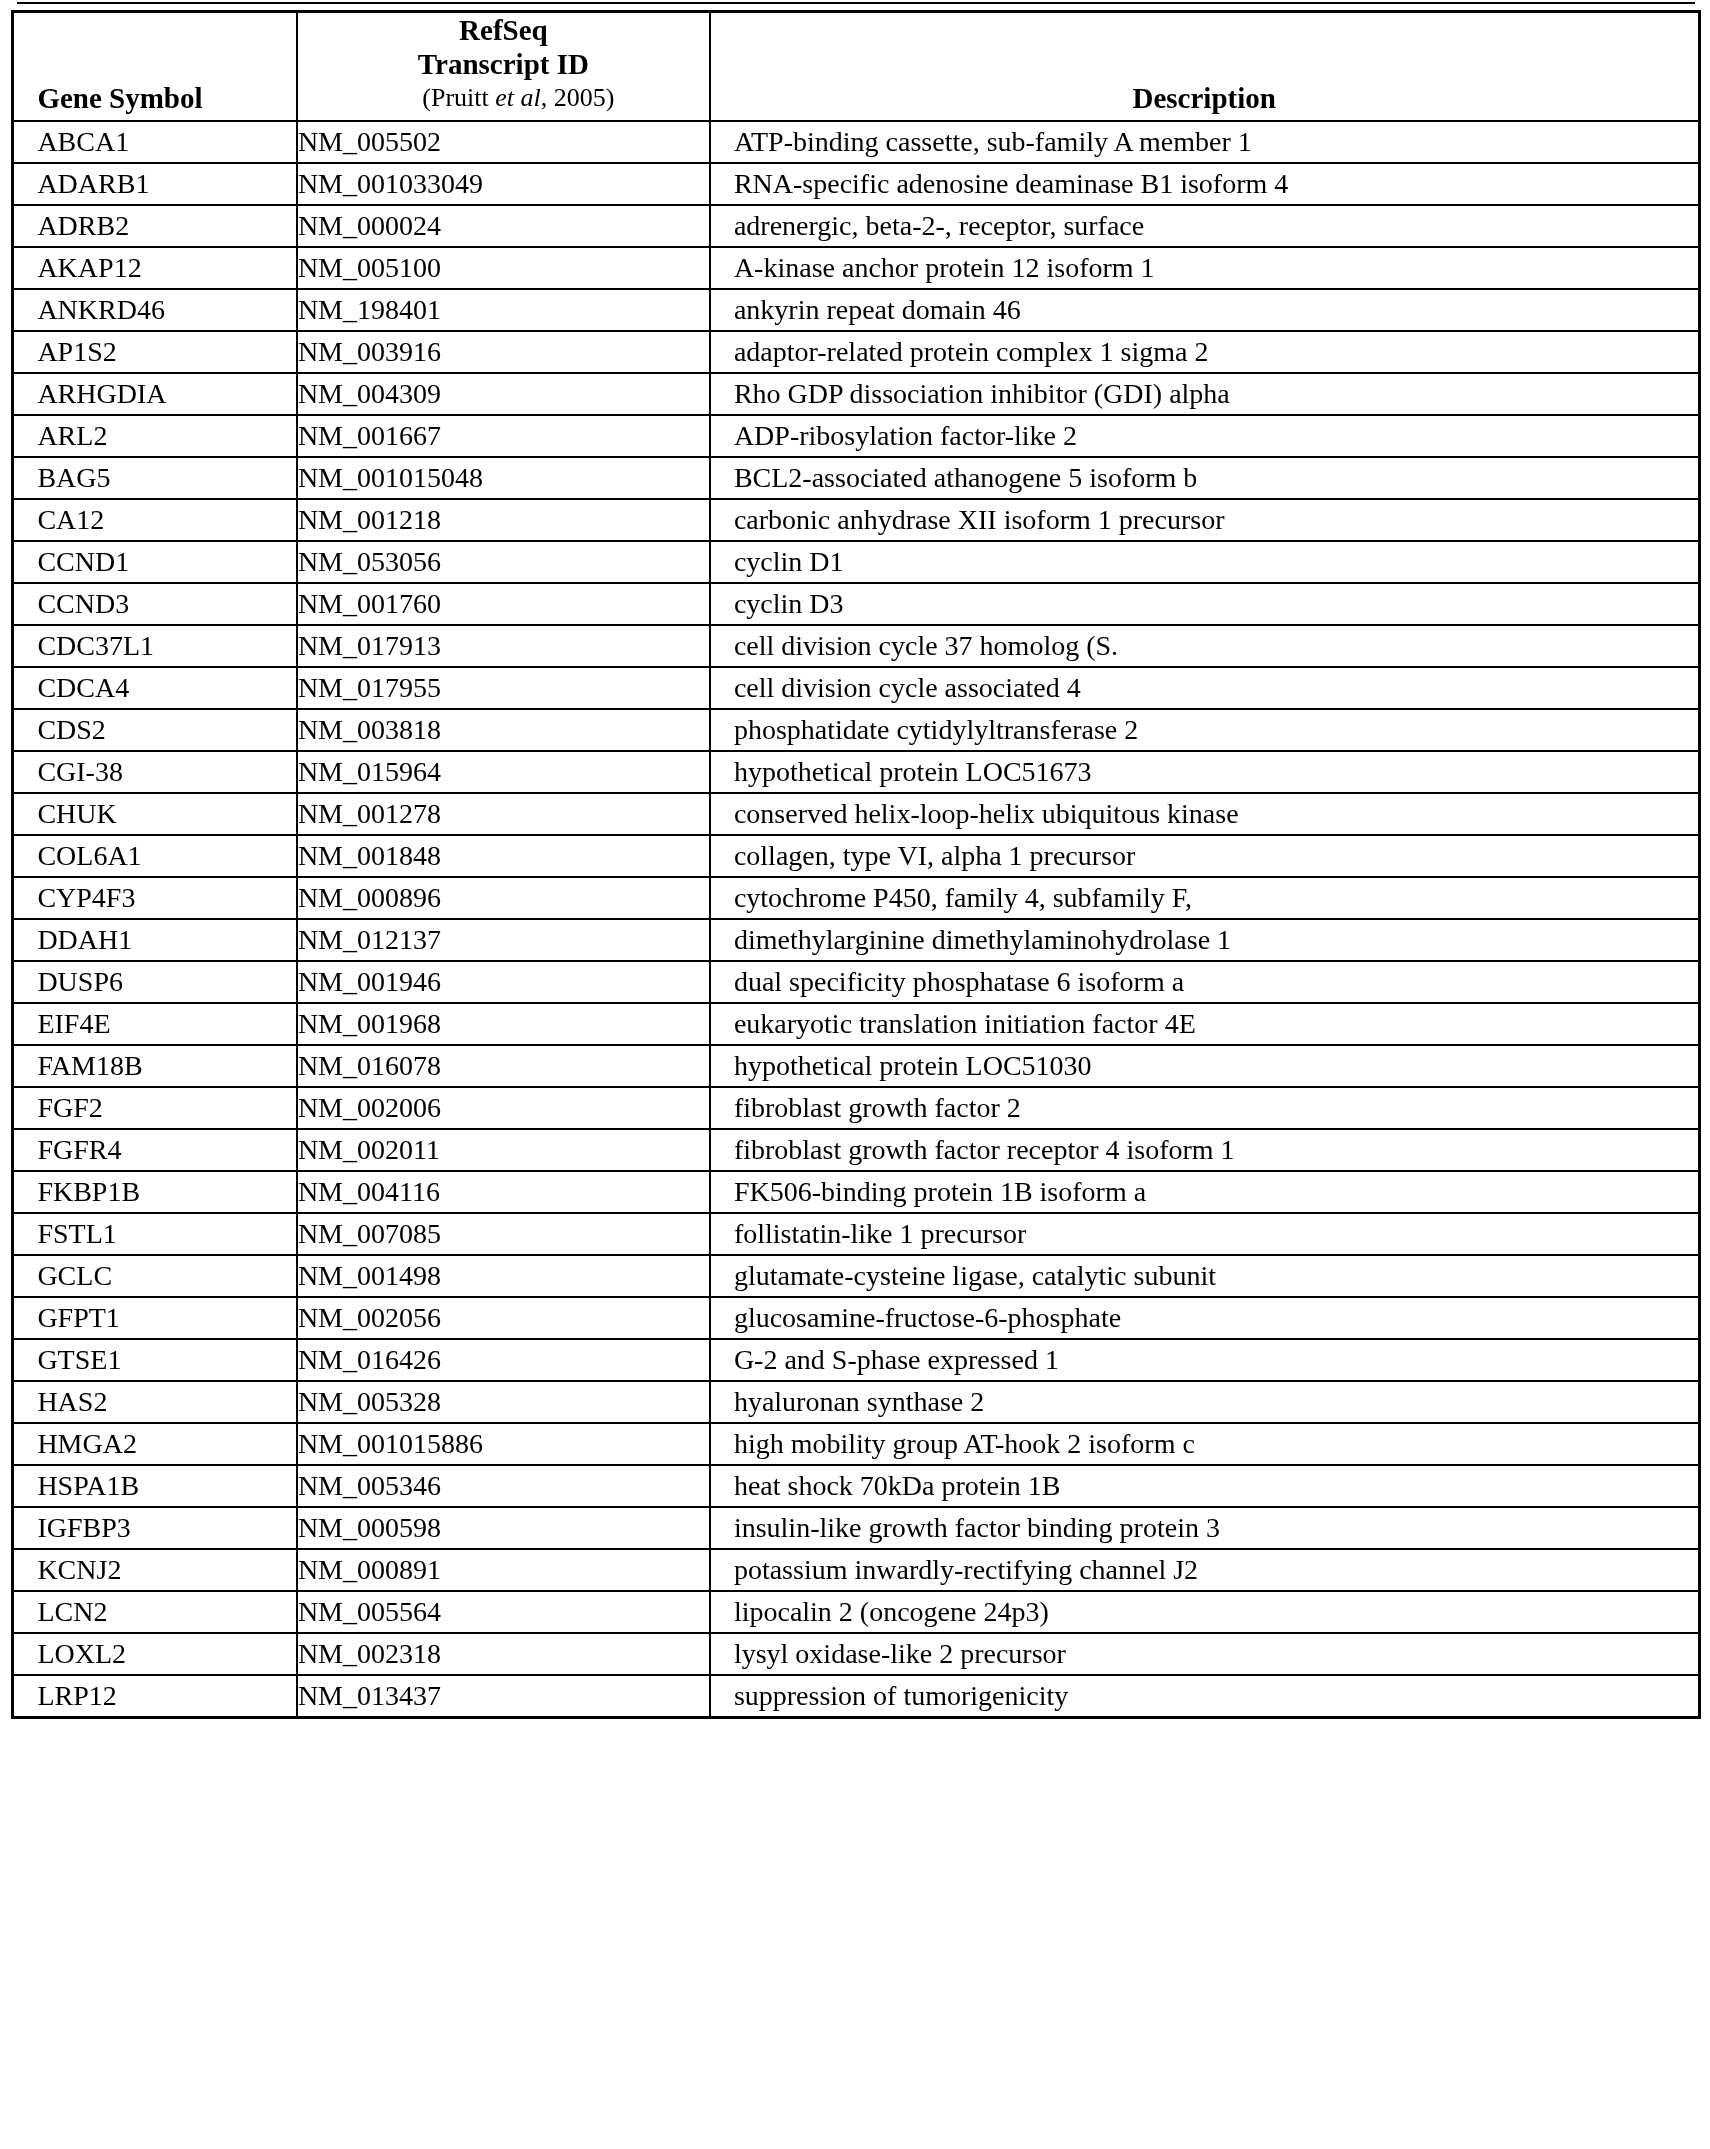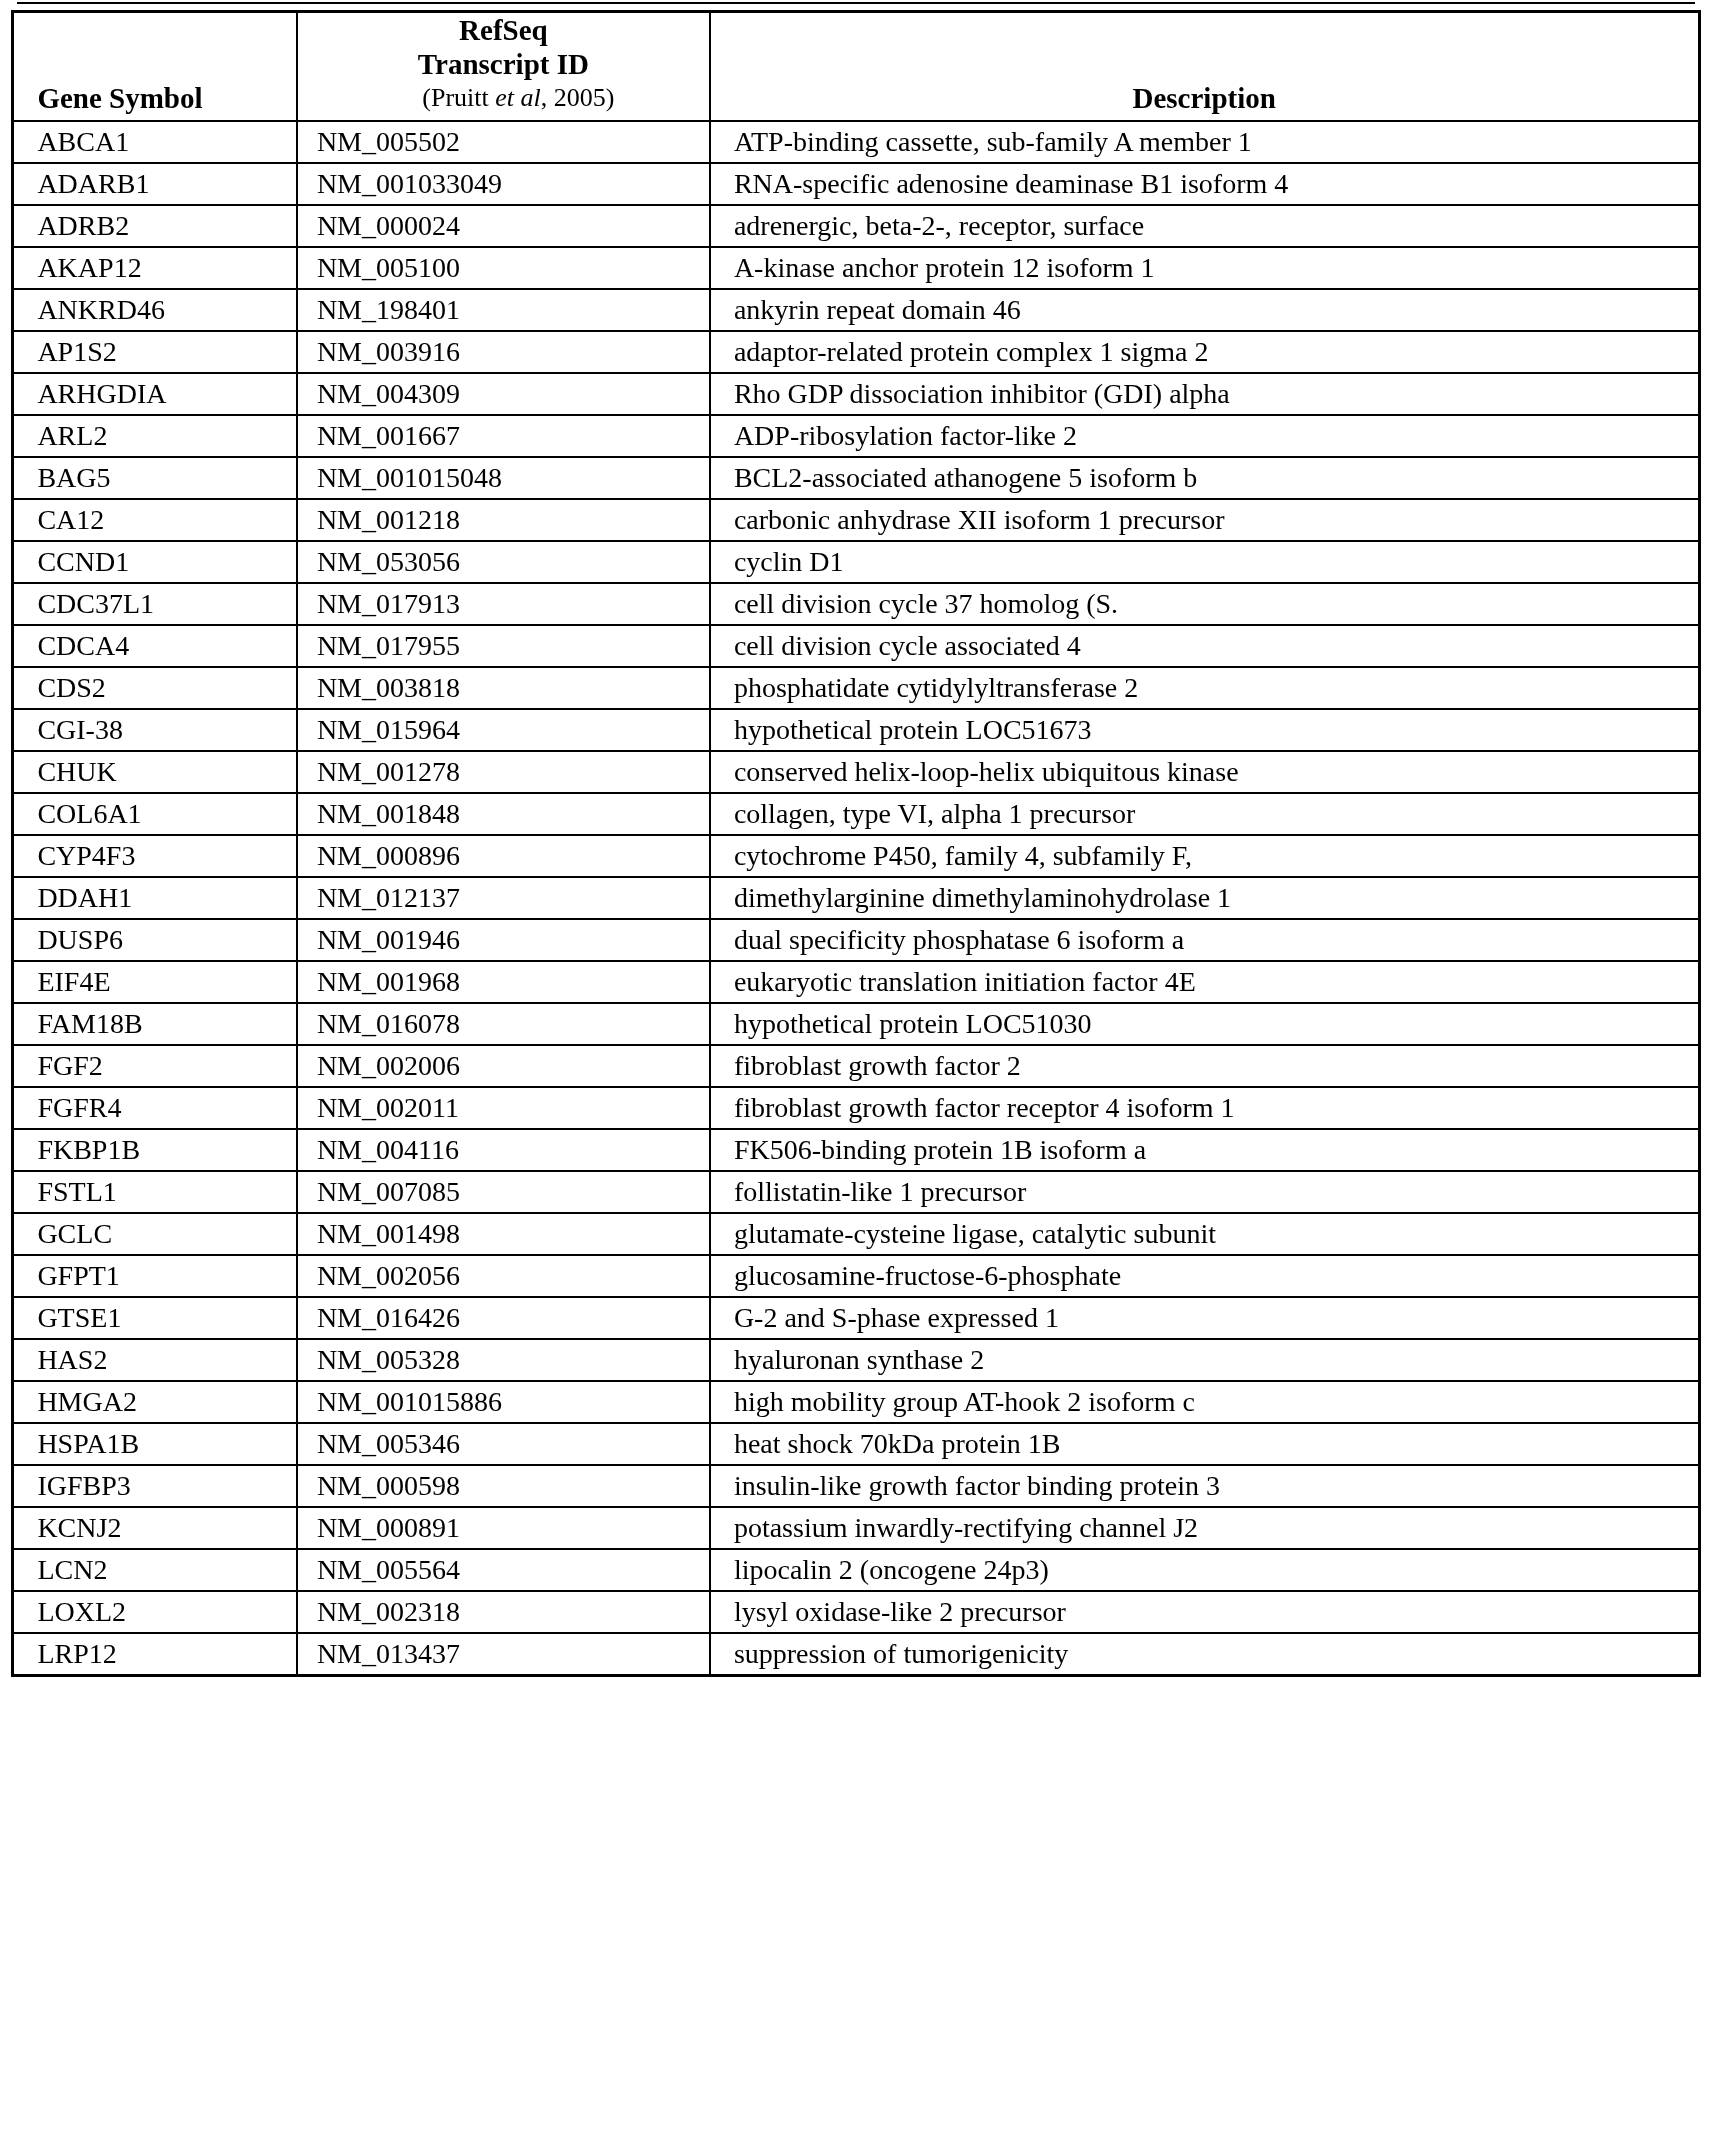--- a/index.html
+++ b/index.html
@@ -51,21 +51,21 @@
   th.col-refseq .bold { font-weight: bold; font-size: 29px; }
   th.col-refseq .cite { font-weight: normal; font-size: 26px; padding-left: 30px; }
   th.col-desc {
     text-align: center;
     font-weight: bold;
     font-size: 29px;
   }
   tr.data-row { height: 42px; }
   td { vertical-align: middle; }
   td.cell-gene { padding-left: 23px; }
-  td.cell-refseq { padding-left: 19px; }
+  td.cell-refseq { }
   td.cell-desc { padding-left: 23px; }
 </style>
 </head>
 <body>
 
 <div class="page">
   <div class="top-rule"></div>
 
   <table class="gene-table">
     <colgroup>
@@ -138,20 +138,25 @@
           <td class="cell-gene">CA12</td>
           <td class="cell-refseq">NM_001218</td>
           <td class="cell-desc">carbonic anhydrase XII isoform 1 precursor</td>
         </tr>
         <tr class="data-row">
           <td class="cell-gene">CCND1</td>
           <td class="cell-refseq">NM_053056</td>
           <td class="cell-desc">cyclin D1</td>
         </tr>
         <tr class="data-row">
+          <td class="cell-gene">CCND3</td>
+          <td class="cell-refseq">NM_001760</td>
+          <td class="cell-desc">cyclin D3</td>
+        </tr>
+        <tr class="data-row">
           <td class="cell-gene">CDC37L1</td>
           <td class="cell-refseq">NM_017913</td>
           <td class="cell-desc">cell division cycle 37 homolog (S.</td>
         </tr>
         <tr class="data-row">
           <td class="cell-gene">CDCA4</td>
           <td class="cell-refseq">NM_017955</td>
           <td class="cell-desc">cell division cycle associated 4</td>
         </tr>
         <tr class="data-row">

